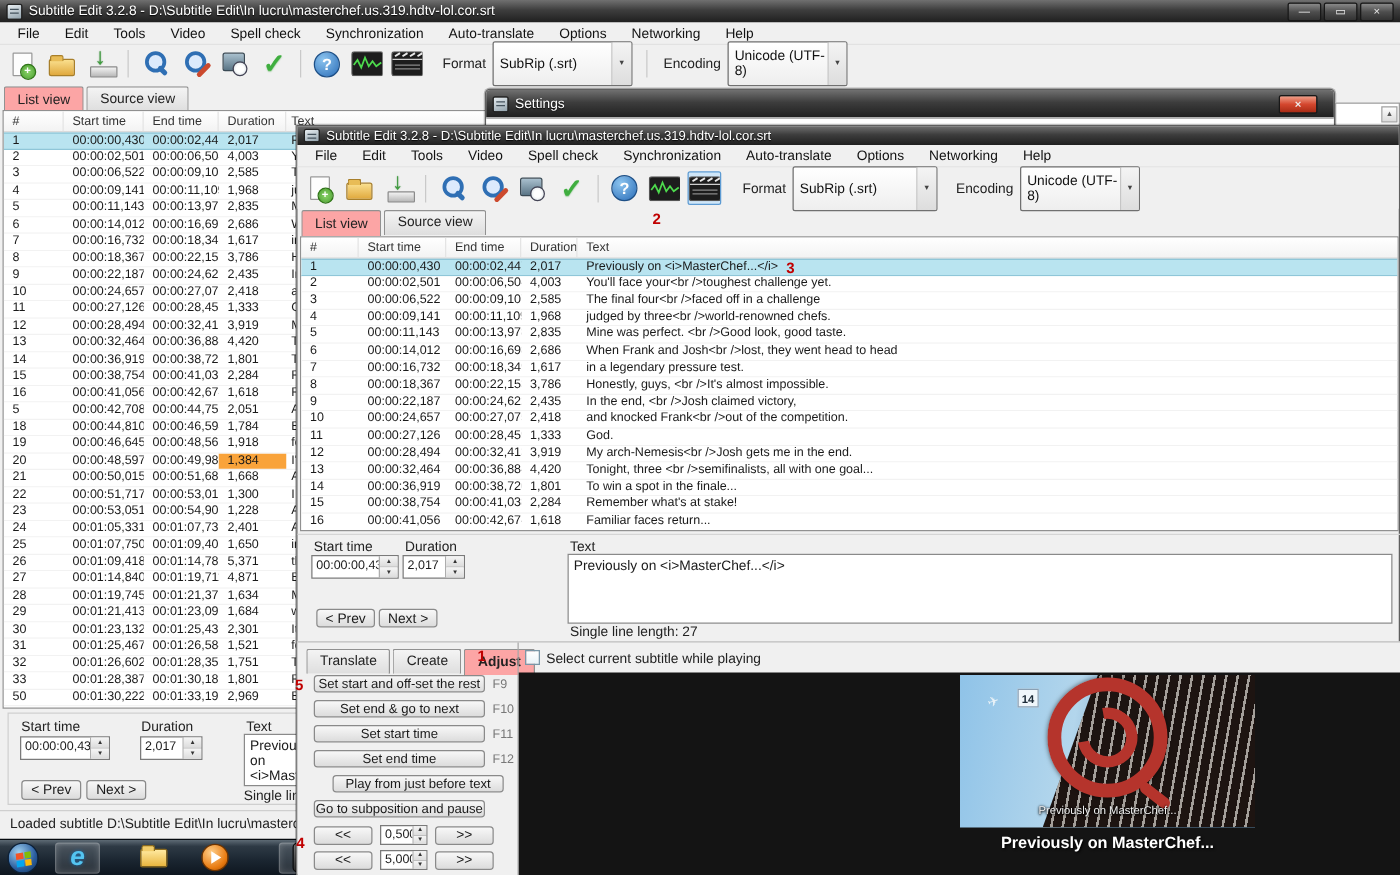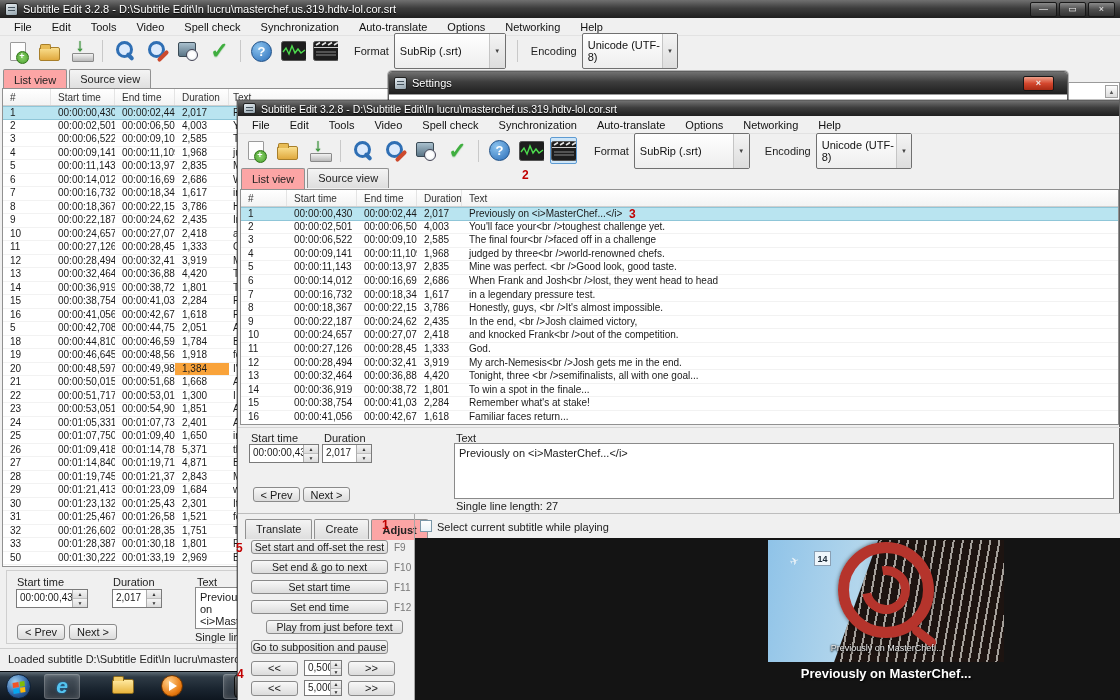--- a/index.html
+++ b/index.html
@@ -404,21 +404,21 @@
         <span class="gc bg-c0">22</span>
         <span class="gc bg-c1">00:00:51,717</span>
         <span class="gc bg-c2">00:00:53,017</span>
         <span class="gc bg-c3">1,300</span>
         <span class="gc bg-c4">I</span>
       </div>
       <div class="grid-row bgrow">
         <span class="gc bg-c0">23</span>
         <span class="gc bg-c1">00:00:53,051</span>
         <span class="gc bg-c2">00:00:54,902</span>
-        <span class="gc bg-c3">1,851</span>
+        <span class="gc bg-c3">1,228</span>
         <span class="gc bg-c4">Ar</span>
       </div>
       <div class="grid-row bgrow">
         <span class="gc bg-c0">24</span>
         <span class="gc bg-c1">00:01:05,331</span>
         <span class="gc bg-c2">00:01:07,732</span>
         <span class="gc bg-c3">2,401</span>
         <span class="gc bg-c4">A</span>
       </div>
       <div class="grid-row bgrow">
@@ -439,21 +439,21 @@
         <span class="gc bg-c0">27</span>
         <span class="gc bg-c1">00:01:14,840</span>
         <span class="gc bg-c2">00:01:19,711</span>
         <span class="gc bg-c3">4,871</span>
         <span class="gc bg-c4">Be</span>
       </div>
       <div class="grid-row bgrow">
         <span class="gc bg-c0">28</span>
         <span class="gc bg-c1">00:01:19,745</span>
         <span class="gc bg-c2">00:01:21,379</span>
-        <span class="gc bg-c3">2,843</span>
+        <span class="gc bg-c3">1,634</span>
         <span class="gc bg-c4">M</span>
       </div>
       <div class="grid-row bgrow">
         <span class="gc bg-c0">29</span>
         <span class="gc bg-c1">00:01:21,413</span>
         <span class="gc bg-c2">00:01:23,097</span>
         <span class="gc bg-c3">1,684</span>
         <span class="gc bg-c4">w</span>
       </div>
       <div class="grid-row bgrow">

